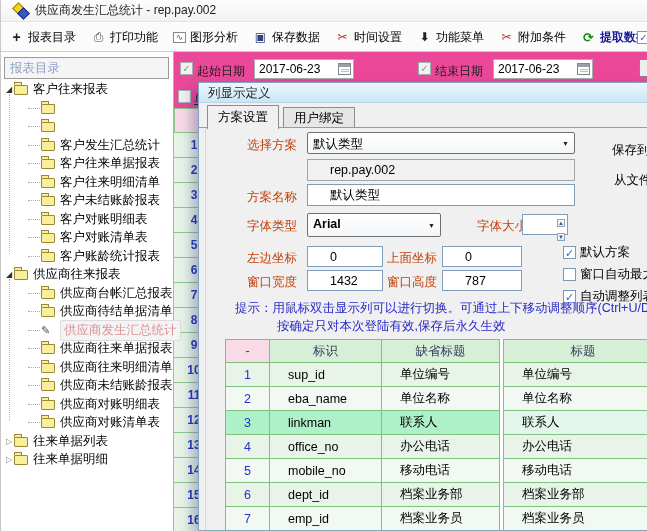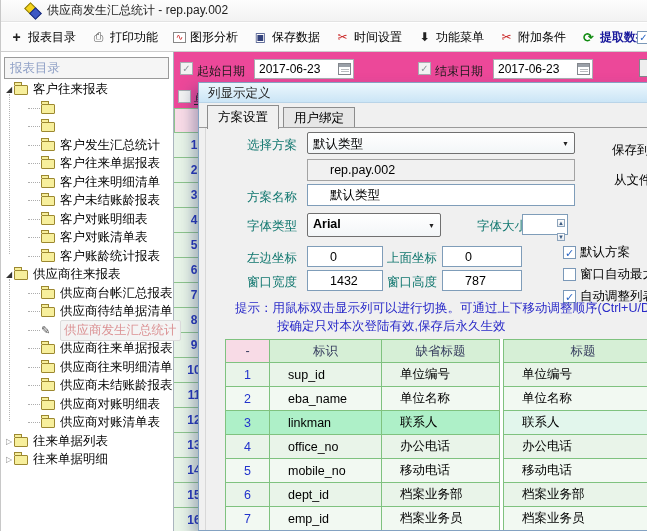--- a/index.html
+++ b/index.html
@@ -3,21 +3,21 @@
 <meta charset="utf-8">
 <style>
   html,body{margin:0;padding:0;background:#fff;}
   #app{position:relative;width:647px;height:531px;overflow:hidden;
        font-family:"Liberation Sans","DejaVu Sans",sans-serif;font-size:12px;color:#000;
        background:#fff;border-left:1px solid #c8c8c8;box-sizing:border-box;}
   [data-interactable]{box-sizing:border-box;}
 
   
   .titlebar{position:absolute;left:0;top:0;width:647px;height:22px;background:linear-gradient(#fdfdfd,#f2f2f2);
-            border-bottom:1px solid #e3e3e3;display:flex;align-items:center;padding-left:24px;}
+            border-bottom:1px solid #e3e3e3;display:flex;align-items:center;padding-left:12px;}
   .appicon{position:relative;width:16px;height:15px;margin-right:6px;}
   .appicon .d1{position:absolute;left:1px;top:1px;width:7px;height:7px;background:#f4d31d;border:1px solid #8a7a10;transform:rotate(45deg);}
   .appicon .d2{position:absolute;left:6px;top:6px;width:7px;height:7px;background:#3c57c4;border:1px solid #1c2c78;transform:rotate(45deg);}
   .wtitle{color:#1c1c1c;}
 
   
   .toolbar{position:absolute;left:0;top:23px;width:647px;height:29px;background:#fbfbfb;
            border-bottom:1px solid #cdcdcd;display:flex;align-items:center;padding-left:8px;gap:15px;}
   .tbtn{display:flex;align-items:center;gap:4px;cursor:default;white-space:nowrap;}
   .tico{display:inline-flex;width:15px;height:15px;align-items:center;justify-content:center;font-size:12px;line-height:15px;}
@@ -69,21 +69,21 @@
   .dialog{position:absolute;left:197px;top:82px;width:450px;height:449px;background:#f0f0f0;
           border:1px solid #84a2c2;box-shadow:-6px 6px 12px rgba(50,60,110,.35);z-index:5;overflow:hidden;}
   .dtitle{position:absolute;left:0;top:0;width:100%;height:20px;background:linear-gradient(#ecf7fd,#cbe5f6);
           border-bottom:1px solid #b9d4e8;color:#1e1e1e;line-height:20px;padding-left:9px;font-size:12.5px;}
   .tabs{position:absolute;left:0;top:22px;width:100%;height:23px;}
   .tab{position:absolute;top:2px;height:21px;border:1px solid #8c8c8c;border-bottom:none;background:#e6e6e6;
        text-align:left;line-height:20px;font-size:12.5px;padding:0 10px;}
   .tab.active{top:0;height:24px;background:#f0f0f0;z-index:2;line-height:23px;}
   .dbody{position:absolute;left:0;top:44px;width:100%;height:405px;background:#f0f0f0;border-top:1px solid #9a9a9a;}
   .dbody::before{content:"";position:absolute;left:6px;top:0;bottom:0;border-left:1px solid #d8d8d8;}
-  .dlabel{position:absolute;font-size:12.5px;color:#0f766e;white-space:nowrap;}
+  .dlabel{position:absolute;font-size:12.5px;color:#c2410c;white-space:nowrap;}
   .combo{position:absolute;background:linear-gradient(#fff,#f3f6f8);border:1px solid #707070;border-radius:2px;
          font-size:12.5px;padding:3px 18px 0 5px;cursor:default;}
   .combo::after{content:"▼";position:absolute;right:5px;top:50%;transform:translateY(-50%);font-size:7px;color:#222;}
   .txt{position:absolute;background:#fff;border:1px solid #7f9db9;font-size:12.5px;padding:0 22px;font-family:"Liberation Sans",sans-serif;}
   .txt.ro{background:#f1f1f1;border-color:#a3a3a3;}
   .spin{position:absolute;width:14px;}
   .spin .sb{height:10px;background:linear-gradient(#fdfdfd,#e8ecf0);border:1px solid #8da4bc;font-size:6px;line-height:9px;text-align:center;color:#3a5a80;cursor:default;}
   .dcheck{position:absolute;display:flex;align-items:center;gap:4px;font-size:12.5px;white-space:nowrap;}
   .box{display:inline-block;width:13px;height:13px;background:#fff;border:1px solid #7a98b8;font-size:11px;line-height:12px;text-align:center;color:#2b66c4;font-weight:bold;}
   .box.on::before{content:"✓";}

